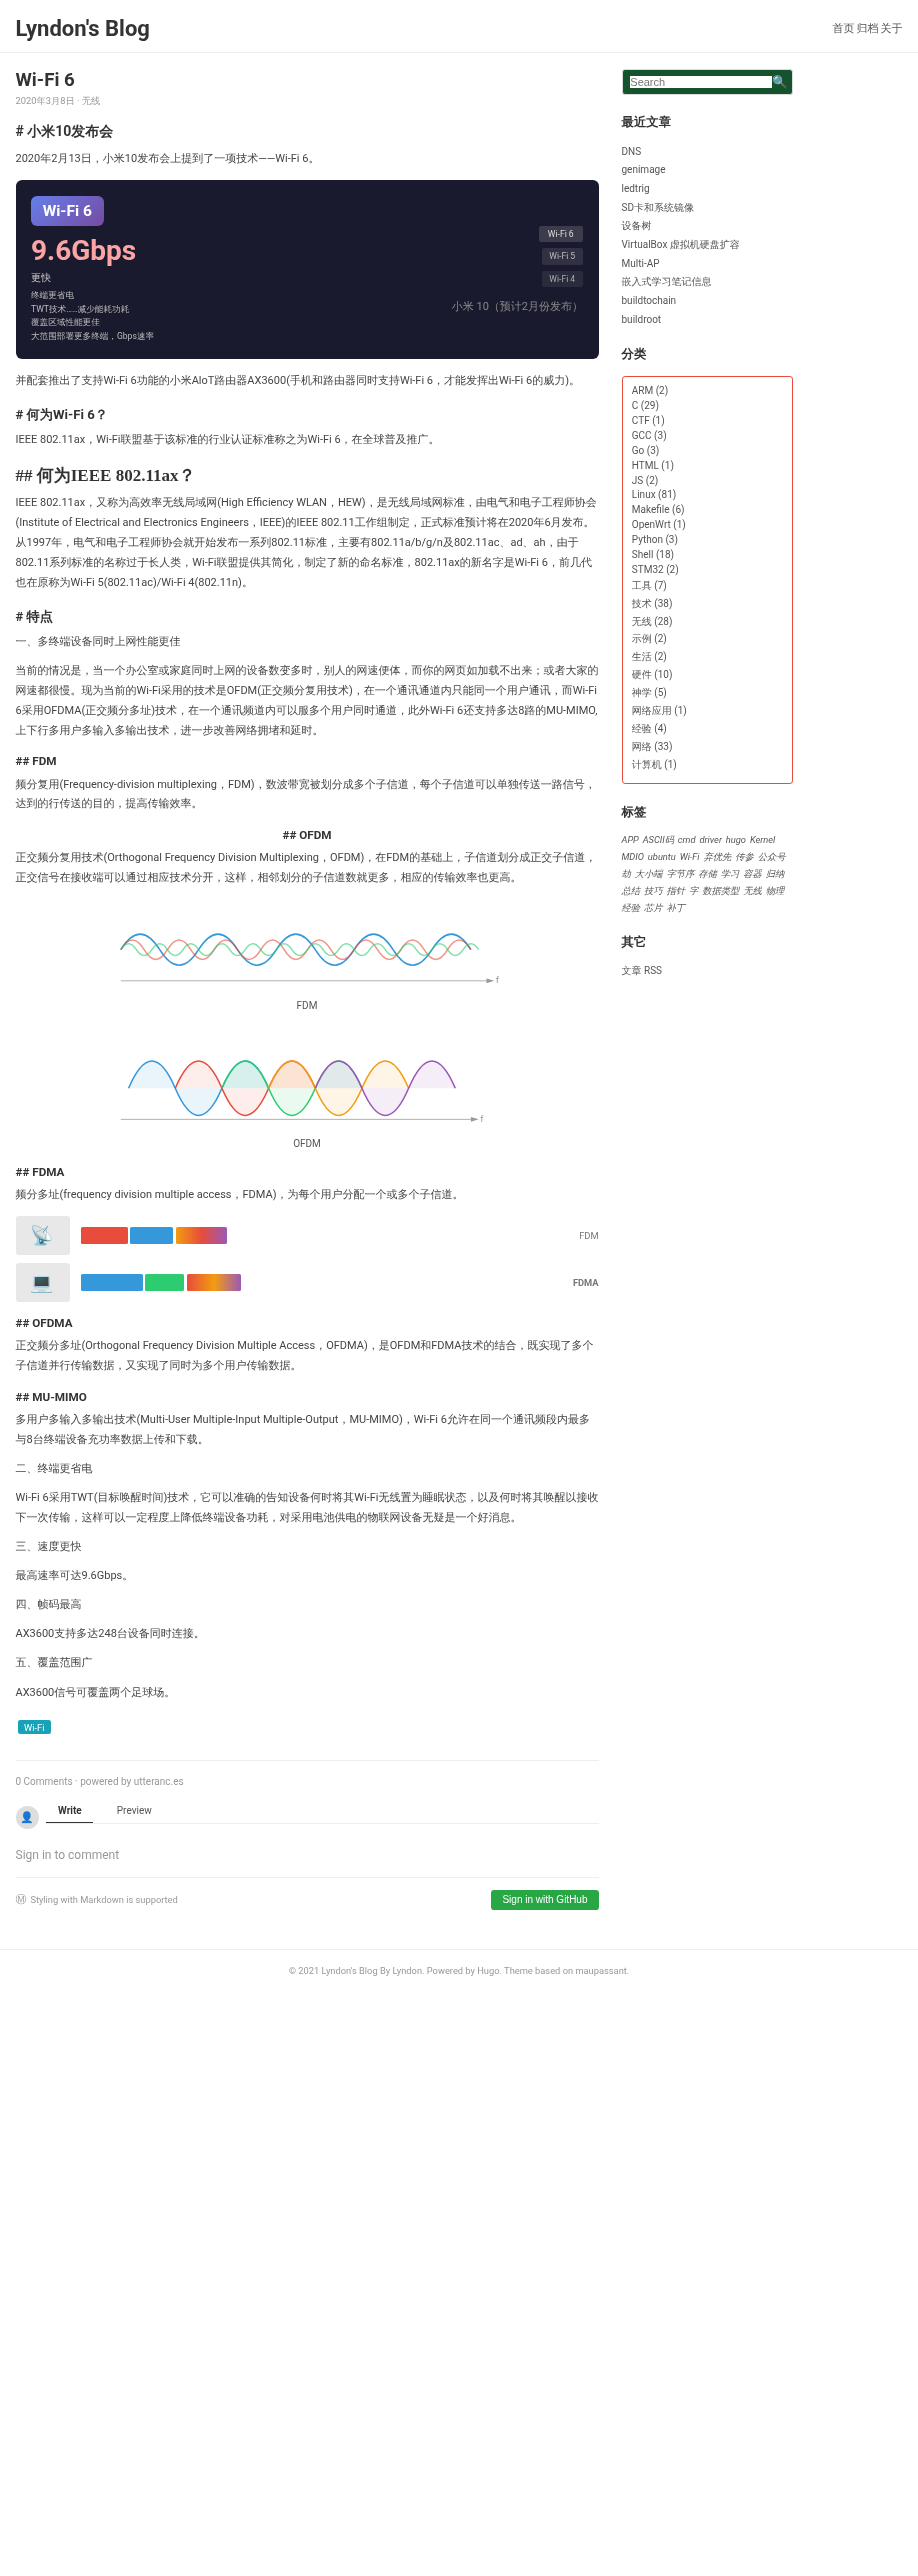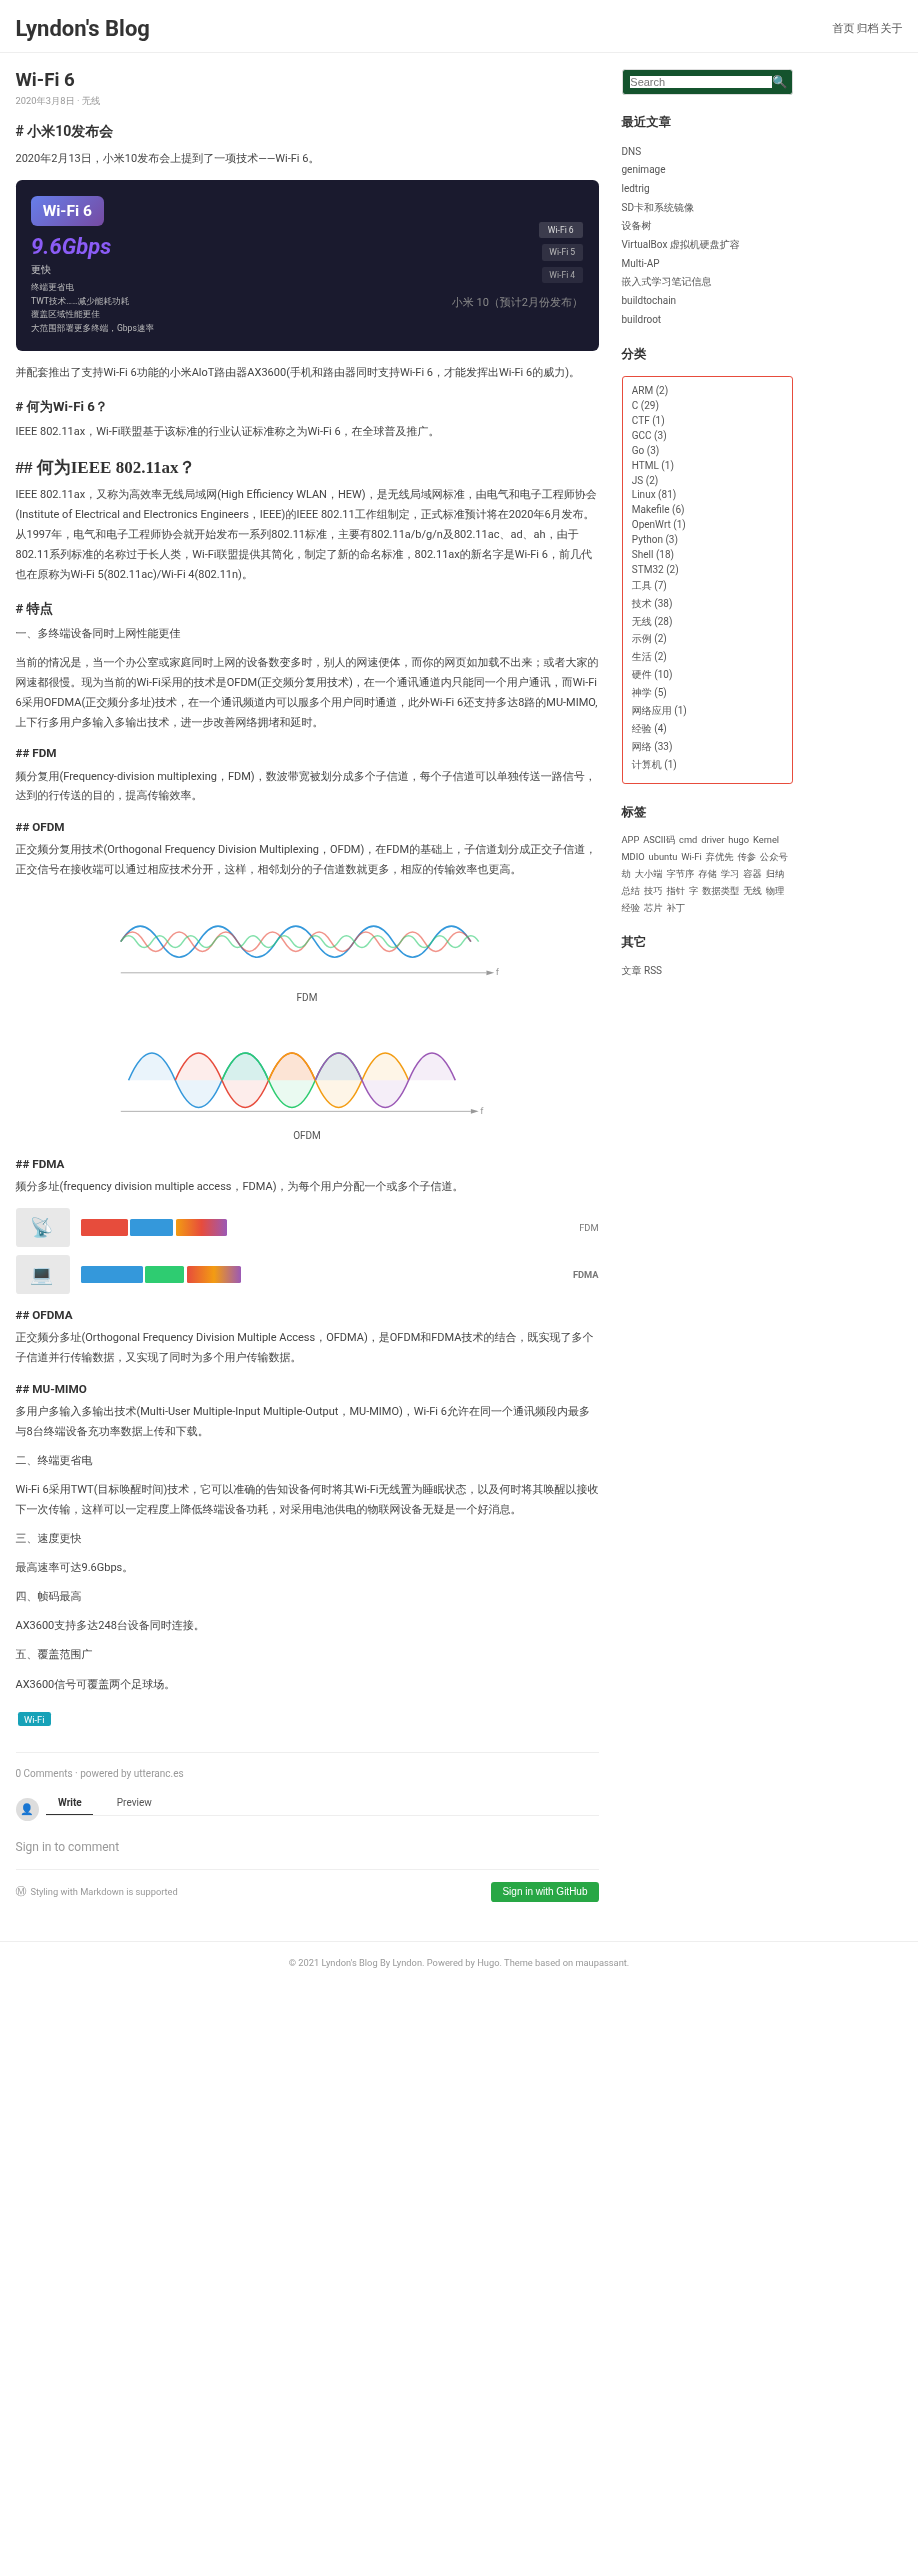--- a/index.html
+++ b/index.html
@@ -18,21 +18,21 @@
     .main-content { flex: 1; max-width: 583px; }
     
     .post-title { font-size: 18.7px; font-weight: bold; margin-bottom: 3.9px; color: #333; }
     .post-meta { font-size: 9.3px; color: #999; margin-bottom: 15.5px; }
     .post-meta a { color: #999; }
     .post-body h2 { font-size: 13.2px; margin: 15.5px 0 7.8px 0; color: #333; }
     .post-body h3 { font-size: 11.7px; margin: 14px 0 6.2px 0; color: #333; }
     .post-body p { line-height: 1.8; margin-bottom: 9.3px; color: #444; font-size: 11px; }
     
     .highlight-box { background: #1a1a2e; border-radius: 6.2px; padding: 15.5px; margin: 11.7px 0; color: #fff; text-align: center; position: relative; overflow: hidden; }
-    .highlight-box .speed { font-size: 22px; font-weight: bold; color: #8b5cf6; font-style: italic; }
+    .highlight-box .speed { font-size: 28px; font-weight: bold; color: #fca5a5; }
     .highlight-box-inner { display: flex; justify-content: space-between; align-items: center; }
     .highlight-left { text-align: left; }
     .highlight-left .features { font-size: 8.6px; color: #bbb; margin-top: 3.9px; line-height: 1.6; }
     .highlight-right { text-align: right; }
     .wifi-badge { background: linear-gradient(135deg, #667eea 0%, #764ba2 100%); border-radius: 6.2px; padding: 6.2px 11.7px; display: inline-block; margin-bottom: 7.8px; }
     .wifi-badge span { font-size: 15.5px; font-weight: bold; color: #fff; }
     
     .waveform-container { margin: 15.5px 0; text-align: center; }
     .waveform-label { font-size: 10px; color: #555; margin-bottom: 3.9px; }
     .waveform-svg { width: 100%; max-width: 389px; }
@@ -63,21 +63,21 @@
     
     .sidebar-section { margin-bottom: 19.4px; }
     .sidebar-section-title { font-size: 12.4px; font-weight: bold; color: #333; margin-bottom: 9.3px; padding-bottom: 3.9px; }
     .sidebar-link { display: block; font-size: 10px; color: #555; margin-bottom: 4.7px; line-height: 1.4; }
     
     .category-list { border: 0.8px solid #e74c3c; border-radius: 3.1px; padding: 7.8px 9.3px; }
     .category-item { font-size: 10px; margin-bottom: 3.9px; }
     .category-item a { color: #555; }
     
     .tag-cloud { display: flex; flex-wrap: wrap; gap: 3.9px; }
-    .tag-cloud-item { font-size: 9.3px; color: #555; }
+    .tag-cloud-item { font-size: 9.3px; color: #555; font-style: italic; }
     
     .other-links .sidebar-link { font-size: 10px; }
     
     .user-avatar { width: 23px; height: 23px; border-radius: 50%; background: #ddd; display: inline-flex; align-items: center; justify-content: center; font-size: 11px; vertical-align: middle; }
   </style>
 </head>
 <body>
 
 <header class="site-header">
   <div class="site-header-inner">
@@ -136,21 +136,21 @@
       <h3 style="font-size:17px;margin:14px 0 6.2px 0;color:#333;font-family:Liberation Serif, serif;">## 何为IEEE 802.11ax？</h3>
       <p>IEEE 802.11ax，又称为高效率无线局域网(High Efficiency WLAN，HEW)，是无线局域网标准，由电气和电子工程师协会(Institute of Electrical and Electronics Engineers，IEEE)的IEEE 802.11工作组制定，正式标准预计将在2020年6月发布。从1997年，电气和电子工程师协会就开始发布一系列802.11标准，主要有802.11a/b/g/n及802.11ac、ad、ah，由于802.11系列标准的名称过于长人类，Wi-Fi联盟提供其简化，制定了新的命名标准，802.11ax的新名字是Wi-Fi 6，前几代也在原称为Wi-Fi 5(802.11ac)/Wi-Fi 4(802.11n)。</p>
 
       <h2 style="font-size:13.2px;margin:15.5px 0 6.2px 0;color:#333;"># 特点</h2>
       <p>一、多终端设备同时上网性能更佳</p>
       <p>当前的情况是，当一个办公室或家庭同时上网的设备数变多时，别人的网速便体，而你的网页如加载不出来；或者大家的网速都很慢。现为当前的Wi-Fi采用的技术是OFDM(正交频分复用技术)，在一个通讯通道内只能同一个用户通讯，而Wi-Fi 6采用OFDMA(正交频分多址)技术，在一个通讯频道内可以服多个用户同时通道，此外Wi-Fi 6还支持多达8路的MU-MIMO,上下行多用户多输入多输出技术，进一步改善网络拥堵和延时。</p>
 
       <h3 style="font-size:11.7px;margin:14px 0 6.2px 0;color:#333;">## FDM</h3>
       <p>频分复用(Frequency-division multiplexing，FDM)，数波带宽被划分成多个子信道，每个子信道可以单独传送一路信号，达到的行传送的目的，提高传输效率。</p>
 
-      <h3 style="font-size:11.7px;margin:14px 0 6.2px 0;color:#333;">## OFDM</h3>
+      <h3 style="font-size:11.7px;margin:14px 0 6.2px 0;color:#333;text-align:center;">## OFDM</h3>
       <p>正交频分复用技术(Orthogonal Frequency Division Multiplexing，OFDM)，在FDM的基础上，子信道划分成正交子信道，正交信号在接收端可以通过相应技术分开，这样，相邻划分的子信道数就更多，相应的传输效率也更高。</p>
 
       <div class="waveform-container">
         <svg class="waveform-svg" viewBox="0 0 500 120" style="font-size:14px">
 
           <path d="M10,60 Q35,20 60,60 Q85,100 110,60 Q135,20 160,60 Q185,100 210,60 Q235,20 260,60 Q285,100 310,60 Q335,20 360,60 Q385,100 410,60 Q435,20 460,60" stroke="#3498db" stroke-width="2" fill="none"></path>
           <path d="M10,60 Q25,35 40,60 Q55,85 70,60 Q85,35 100,60 Q115,85 130,60 Q145,35 160,60 Q175,85 190,60 Q205,35 220,60 Q235,85 250,60 Q265,35 280,60 Q295,85 310,60 Q325,35 340,60 Q355,85 370,60 Q385,35 400,60 Q415,85 430,60 Q445,35 460,60" stroke="#e74c3c" stroke-width="2" fill="none" opacity="0.6"></path>
           <path d="M10,60 Q20,45 30,60 Q40,75 50,60 Q60,45 70,60 Q80,75 90,60 Q100,45 110,60 Q120,75 130,60 Q140,45 150,60 Q160,75 170,60 Q180,45 190,60 Q200,75 210,60 Q220,45 230,60 Q240,75 250,60 Q260,45 270,60 Q280,75 290,60 Q300,45 310,60 Q320,75 330,60 Q340,45 350,60 Q360,75 370,60 Q380,45 390,60 Q400,75 410,60 Q420,45 430,60 Q440,75 450,60 Q460,45 470,60" stroke="#2ecc71" stroke-width="2" fill="none" opacity="0.6"></path>
 
           <line x1="10" y1="100" x2="480" y2="100" stroke="#999" stroke-width="1"></line>

